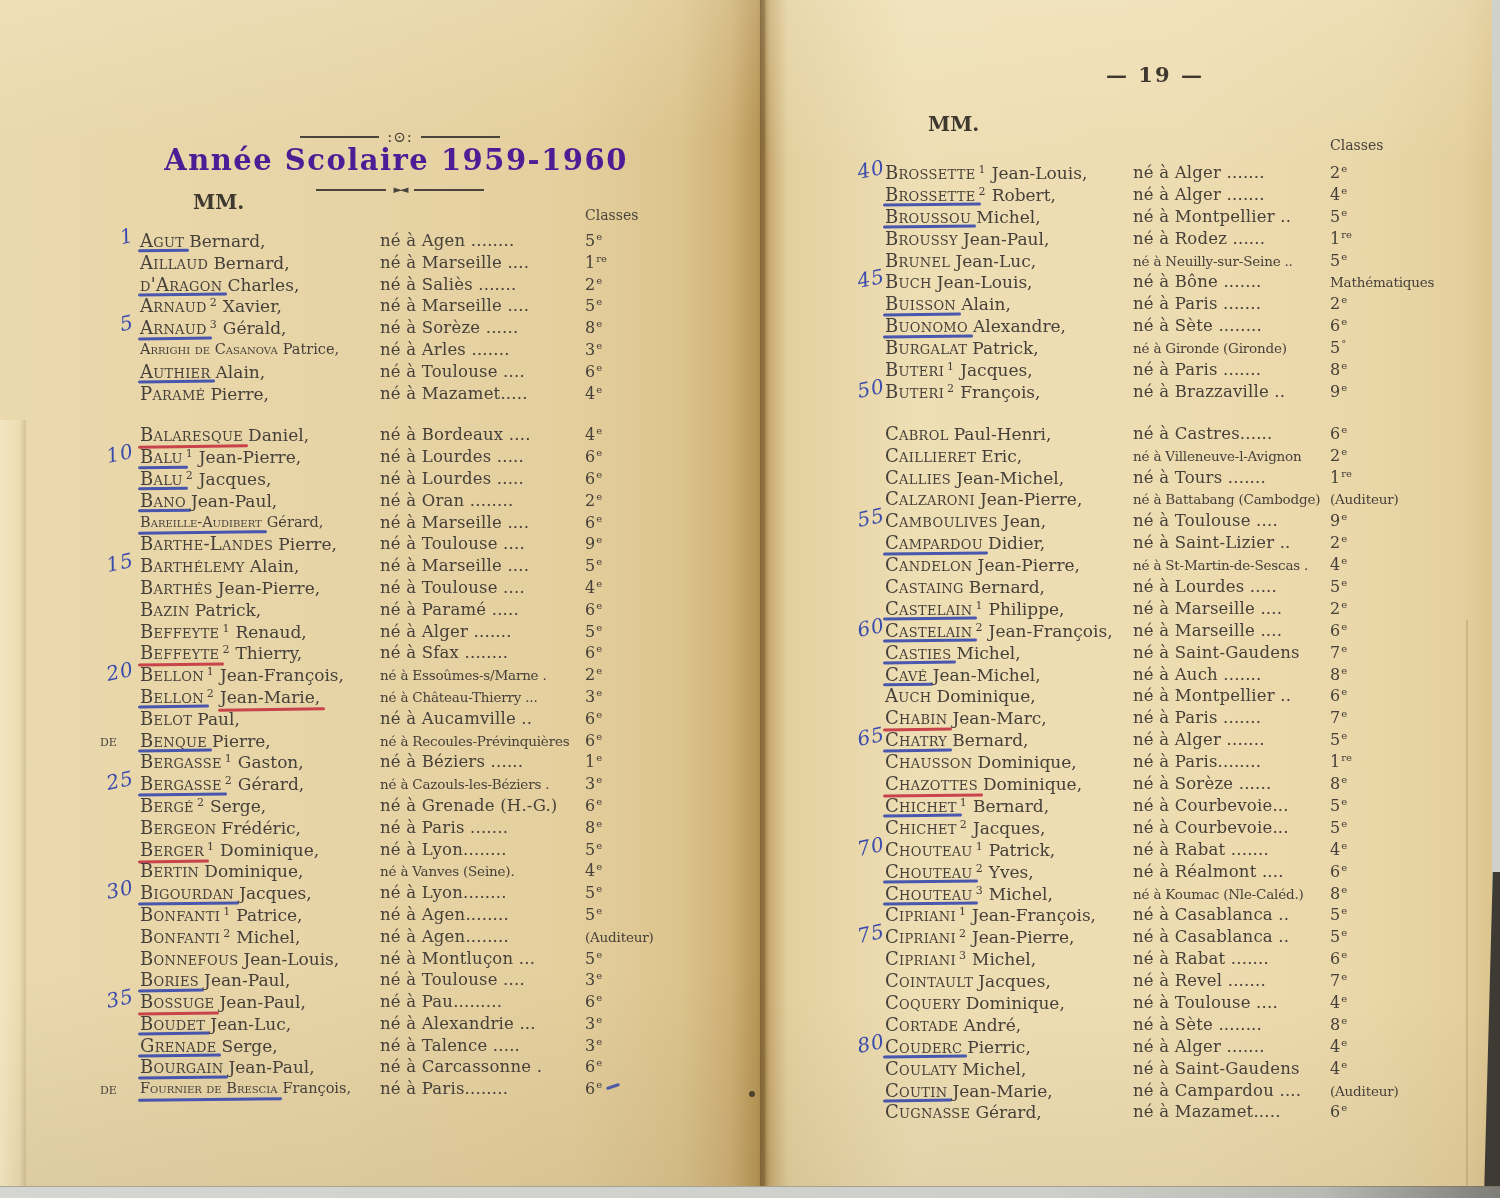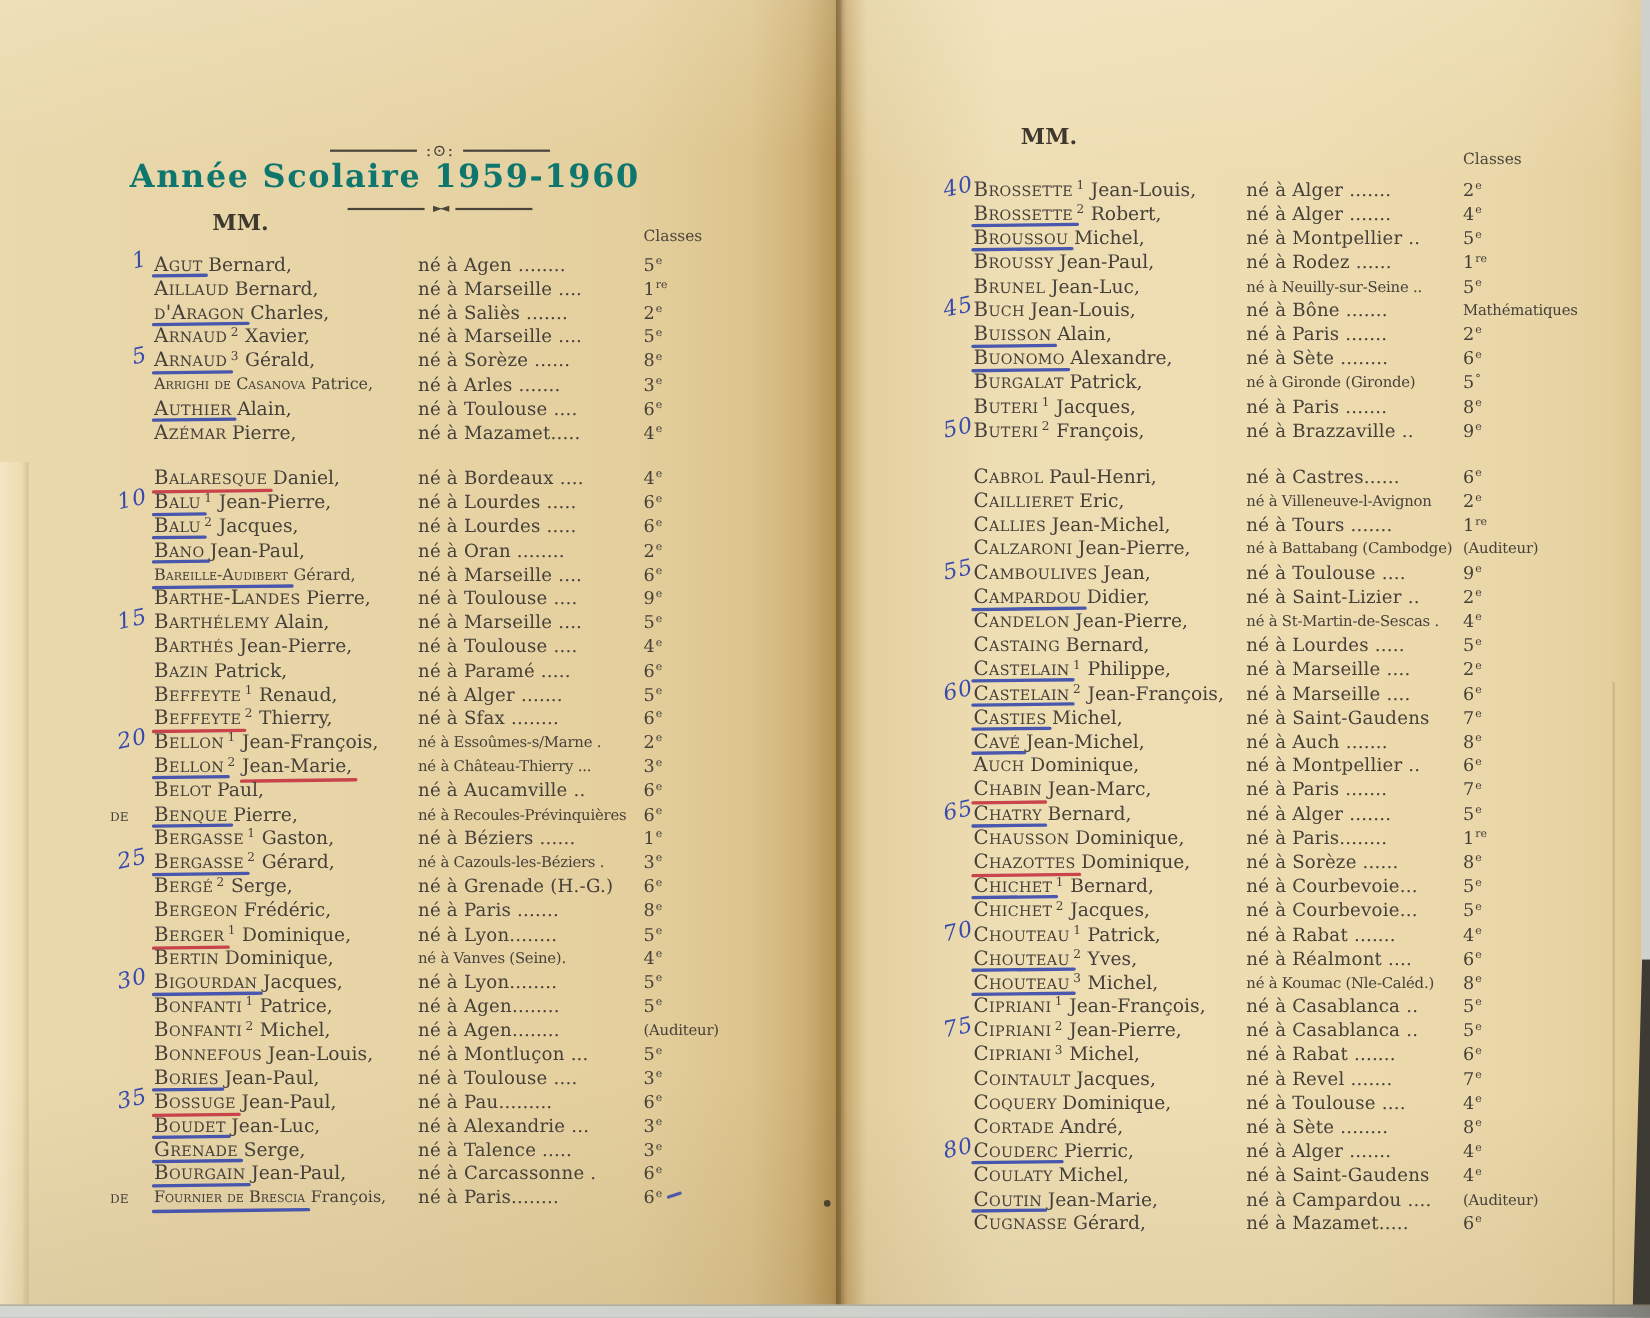--- a/index.html
+++ b/index.html
@@ -31,22 +31,22 @@
   .ink-dash-blue{position:absolute;left:606px;top:1085px;width:14px;height:3px;background:var(--blue);
     transform:rotate(-18deg);border-radius:2px;opacity:.8;}
   
   .lp-title{position:absolute;left:118px;top:70px;width:556px;text-align:center;
     font-size:45px;font-weight:bold;letter-spacing:12px;color:#353027;
     text-shadow:2.5px 2px 0 rgba(90,76,52,.55), 1px 1px 0 rgba(53,48,39,.9);}
   .orn{position:absolute;display:flex;align-items:center;justify-content:center;gap:8px;color:#4a443a;}
   .orn .ln{height:2px;background:#4a443a;width:92px;}
   .orn1{left:300px;top:128px;width:200px;}
   .orn1 .glyph{font-size:15px;letter-spacing:1px;}
-  .lp-subtitle{position:absolute;left:118px;top:143px;width:556px;
-    font-size:29px;font-weight:bold;letter-spacing:1.5px;color:#0f766e;}
+  .lp-subtitle{position:absolute;left:118px;top:143px;width:556px;text-align:center;
+    font-size:29px;font-weight:bold;letter-spacing:1.5px;color:#4c1d95;}
   .orn2{left:315px;top:183px;width:170px;}
   .orn2 .ar{font-family:"DejaVu Sans",sans-serif;font-size:11px;letter-spacing:-2px;}
   .mm{position:absolute;font-size:20px;font-weight:bold;color:#3e382f;}
   .mm-left{left:193px;top:190px;}
   .mm-right{left:928px;top:112px;}
   .classes-h{position:absolute;font-size:14px;color:#4a443a;}
   .classes-left{left:585px;top:207px;}
   .classes-right{left:1330px;top:137px;}
   .pageno{position:absolute;left:965px;top:62px;width:380px;text-align:center;
     font-size:21px;font-weight:bold;letter-spacing:2px;color:#3e382f;}
@@ -98,32 +98,33 @@
   <div class="lp-subtitle">Année Scolaire 1959-1960</div>
   <div class="orn orn2">
     <span class="ln" style="width:70px"></span>
       <span class="ar">►◄</span>
       <span class="ln" style="width:70px"></span>
   </div>
 
   <div class="mm mm-left">MM.</div>
   <div class="classes-h classes-left">Classes</div>
 
+  <div class="pageno">— 19 —</div>
   <div class="mm mm-right">MM.</div>
   <div class="classes-h classes-right">Classes</div>
 
   <div class="rows rows-left" id="rows-left">
       <div class="row"><span class="mnum">1</span><span class="sname ul-blue">Agut</span> <span class="given">Bernard,</span><span class="birth">né à Agen ........</span><span class="cls">5<span class="clsup">e</span></span></div>
       <div class="row"><span class="sname">Aillaud</span> <span class="given">Bernard,</span><span class="birth">né à Marseille ....</span><span class="cls">1<span class="clsup">re</span></span></div>
       <div class="row"><span class="sname ul-blue">d'Aragon</span> <span class="given">Charles,</span><span class="birth">né à Saliès .......</span><span class="cls">2<span class="clsup">e</span></span></div>
       <div class="row"><span class="sname">Arnaud</span><sup class="idx">2</sup> <span class="given">Xavier,</span><span class="birth">né à Marseille ....</span><span class="cls">5<span class="clsup">e</span></span></div>
       <div class="row"><span class="mnum">5</span><span class="sname ul-blue">Arnaud</span><sup class="idx">3</sup> <span class="given">Gérald,</span><span class="birth">né à Sorèze ......</span><span class="cls">8<span class="clsup">e</span></span></div>
       <div class="row narrowname"><span class="sname narrow">Arrighi de Casanova</span> <span class="given">Patrice,</span><span class="birth">né à Arles .......</span><span class="cls">3<span class="clsup">e</span></span></div>
       <div class="row"><span class="sname ul-blue">Authier</span> <span class="given">Alain,</span><span class="birth">né à Toulouse ....</span><span class="cls">6<span class="clsup">e</span></span></div>
-      <div class="row"><span class="sname">Azémar</span> <span class="given">Pierre,</span><span class="birth">né à Mazamet.....</span><span class="cls">4<span class="clsup">e</span></span></div>
+      <div class="row"><span class="sname">Paramé</span> <span class="given">Pierre,</span><span class="birth">né à Mazamet.....</span><span class="cls">4<span class="clsup">e</span></span></div>
       <div class="row gap"><span class="sname ul-red">Balaresque</span> <span class="given">Daniel,</span><span class="birth">né à Bordeaux ....</span><span class="cls">4<span class="clsup">e</span></span></div>
       <div class="row"><span class="mnum">10</span><span class="sname ul-blue">Balu</span><sup class="idx">1</sup> <span class="given">Jean-Pierre,</span><span class="birth">né à Lourdes .....</span><span class="cls">6<span class="clsup">e</span></span></div>
       <div class="row"><span class="sname ul-blue">Balu</span><sup class="idx">2</sup> <span class="given">Jacques,</span><span class="birth">né à Lourdes .....</span><span class="cls">6<span class="clsup">e</span></span></div>
       <div class="row"><span class="sname ul-blue">Bano</span> <span class="given">Jean-Paul,</span><span class="birth">né à Oran ........</span><span class="cls">2<span class="clsup">e</span></span></div>
       <div class="row narrowname"><span class="sname narrow ul-blue">Bareille-Audibert</span> <span class="given">Gérard,</span><span class="birth">né à Marseille ....</span><span class="cls">6<span class="clsup">e</span></span></div>
       <div class="row"><span class="sname">Barthe-Landes</span> <span class="given">Pierre,</span><span class="birth">né à Toulouse ....</span><span class="cls">9<span class="clsup">e</span></span></div>
       <div class="row"><span class="mnum">15</span><span class="sname">Barthélemy</span> <span class="given">Alain,</span><span class="birth">né à Marseille ....</span><span class="cls">5<span class="clsup">e</span></span></div>
       <div class="row"><span class="sname">Barthés</span> <span class="given">Jean-Pierre,</span><span class="birth">né à Toulouse ....</span><span class="cls">4<span class="clsup">e</span></span></div>
       <div class="row"><span class="sname">Bazin</span> <span class="given">Patrick,</span><span class="birth">né à Paramé .....</span><span class="cls">6<span class="clsup">e</span></span></div>
       <div class="row"><span class="sname">Beffeyte</span><sup class="idx">1</sup> <span class="given">Renaud,</span><span class="birth">né à Alger .......</span><span class="cls">5<span class="clsup">e</span></span></div>

